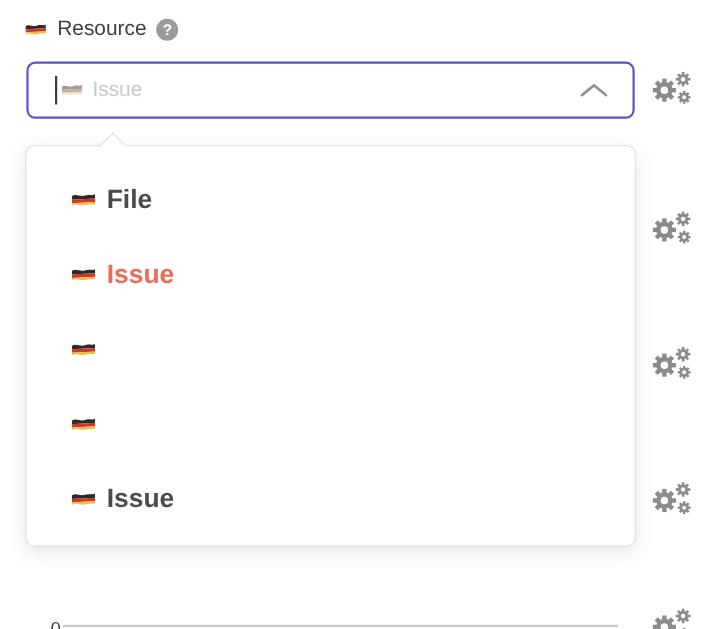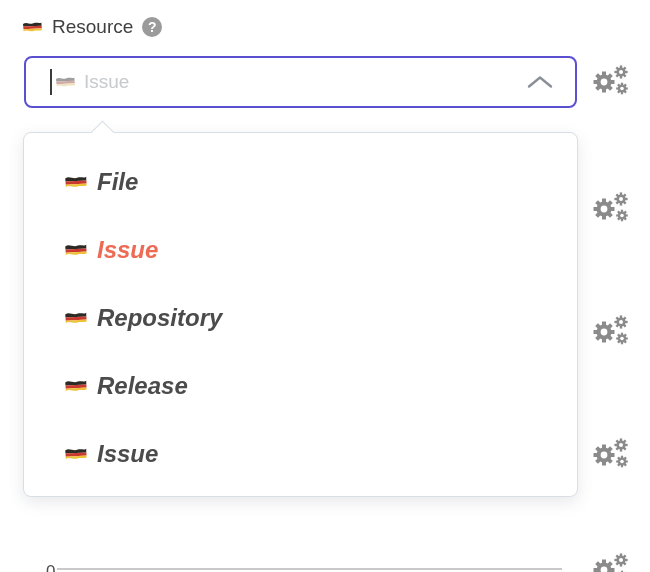--- a/index.html
+++ b/index.html
@@ -27,21 +27,21 @@
   .bg-gear{position:absolute;left:591px;width:40px;height:36px;cursor:pointer;}
   .g1{top:63px}.g2{top:190px}.g3{top:313px}.g4{top:436px}.g5{top:551px}
 
   
   .panel{position:absolute;left:23px;top:132px;width:555px;box-sizing:border-box;background:#fff;
          border:1px solid #d9dee6;border-radius:8px;box-shadow:0 5px 16px rgba(70,76,100,.13);
          padding:15px 0 8px 0;z-index:3;}
   .notch{position:absolute;top:-9px;left:70px;width:16px;height:16px;background:#fff;
          border-left:1px solid #d9dee6;border-top:1px solid #d9dee6;transform:rotate(45deg);}
   .option{height:68px;display:flex;align-items:center;padding-left:40px;gap:9px;
-          font-size:24px;font-weight:600;color:#4b4b4b;cursor:pointer;font-style:italic;}
+          font-size:24px;font-weight:600;color:#4b4b4b;cursor:pointer;}
   .option .flag{width:24px;height:16px;}
   .option.selected{color:#ed6a55;}
 
   
   .partial-glyph{position:absolute;left:46px;top:562px;font-size:17px;color:#4a4a4a;z-index:1;}
   .partial-line{position:absolute;left:57px;top:568px;width:505px;height:2px;background:#c9c9c9;z-index:1;}
 
   .defs{position:absolute;width:0;height:0;overflow:hidden;}
 </style>
 </head>
@@ -138,27 +138,25 @@
         <div class="option selected">
     <svg class="flag">
             <use href="#flag-de"></use>
           </svg>
     <span class="opt-label">Issue</span>
   </div>
         <div class="option">
     <svg class="flag">
             <use href="#flag-de"></use>
           </svg>
-    <span class="opt-label">Repository</span>
   </div>
         <div class="option">
     <svg class="flag">
             <use href="#flag-de"></use>
           </svg>
-    <span class="opt-label">Release</span>
   </div>
         <div class="option">
     <svg class="flag">
             <use href="#flag-de"></use>
           </svg>
     <span class="opt-label">Issue</span>
   </div>
       </div>
   </div>
 

